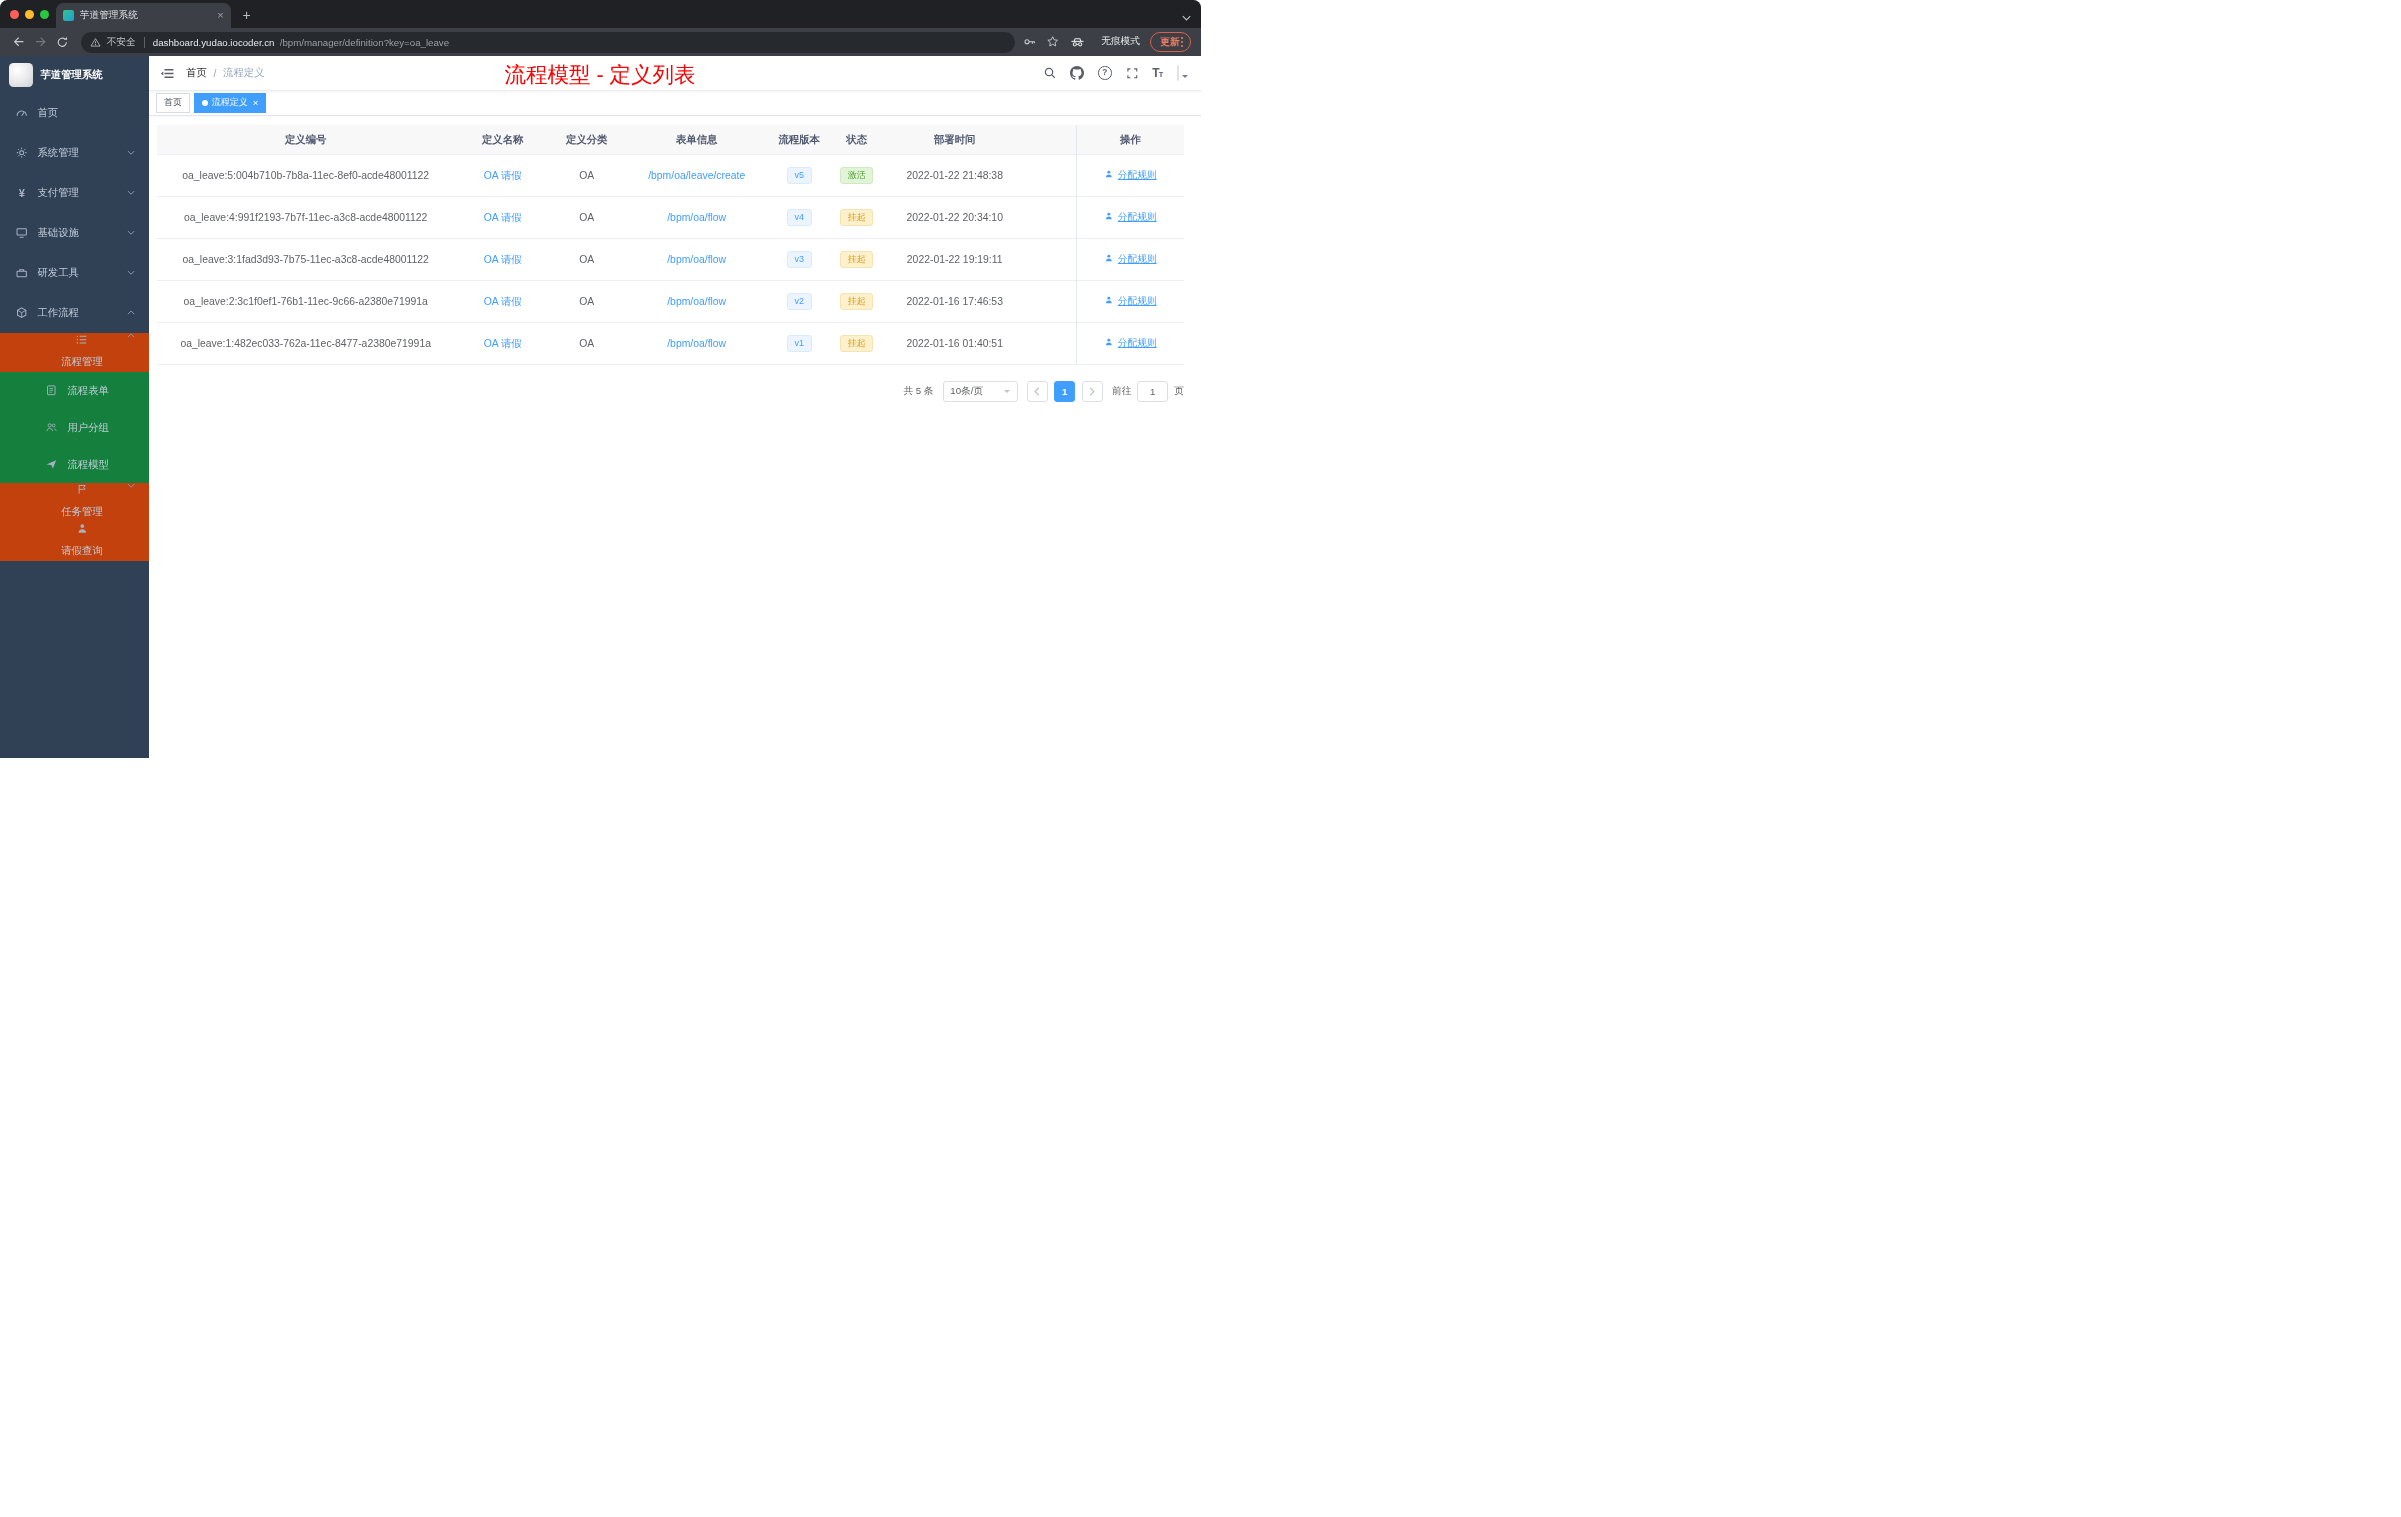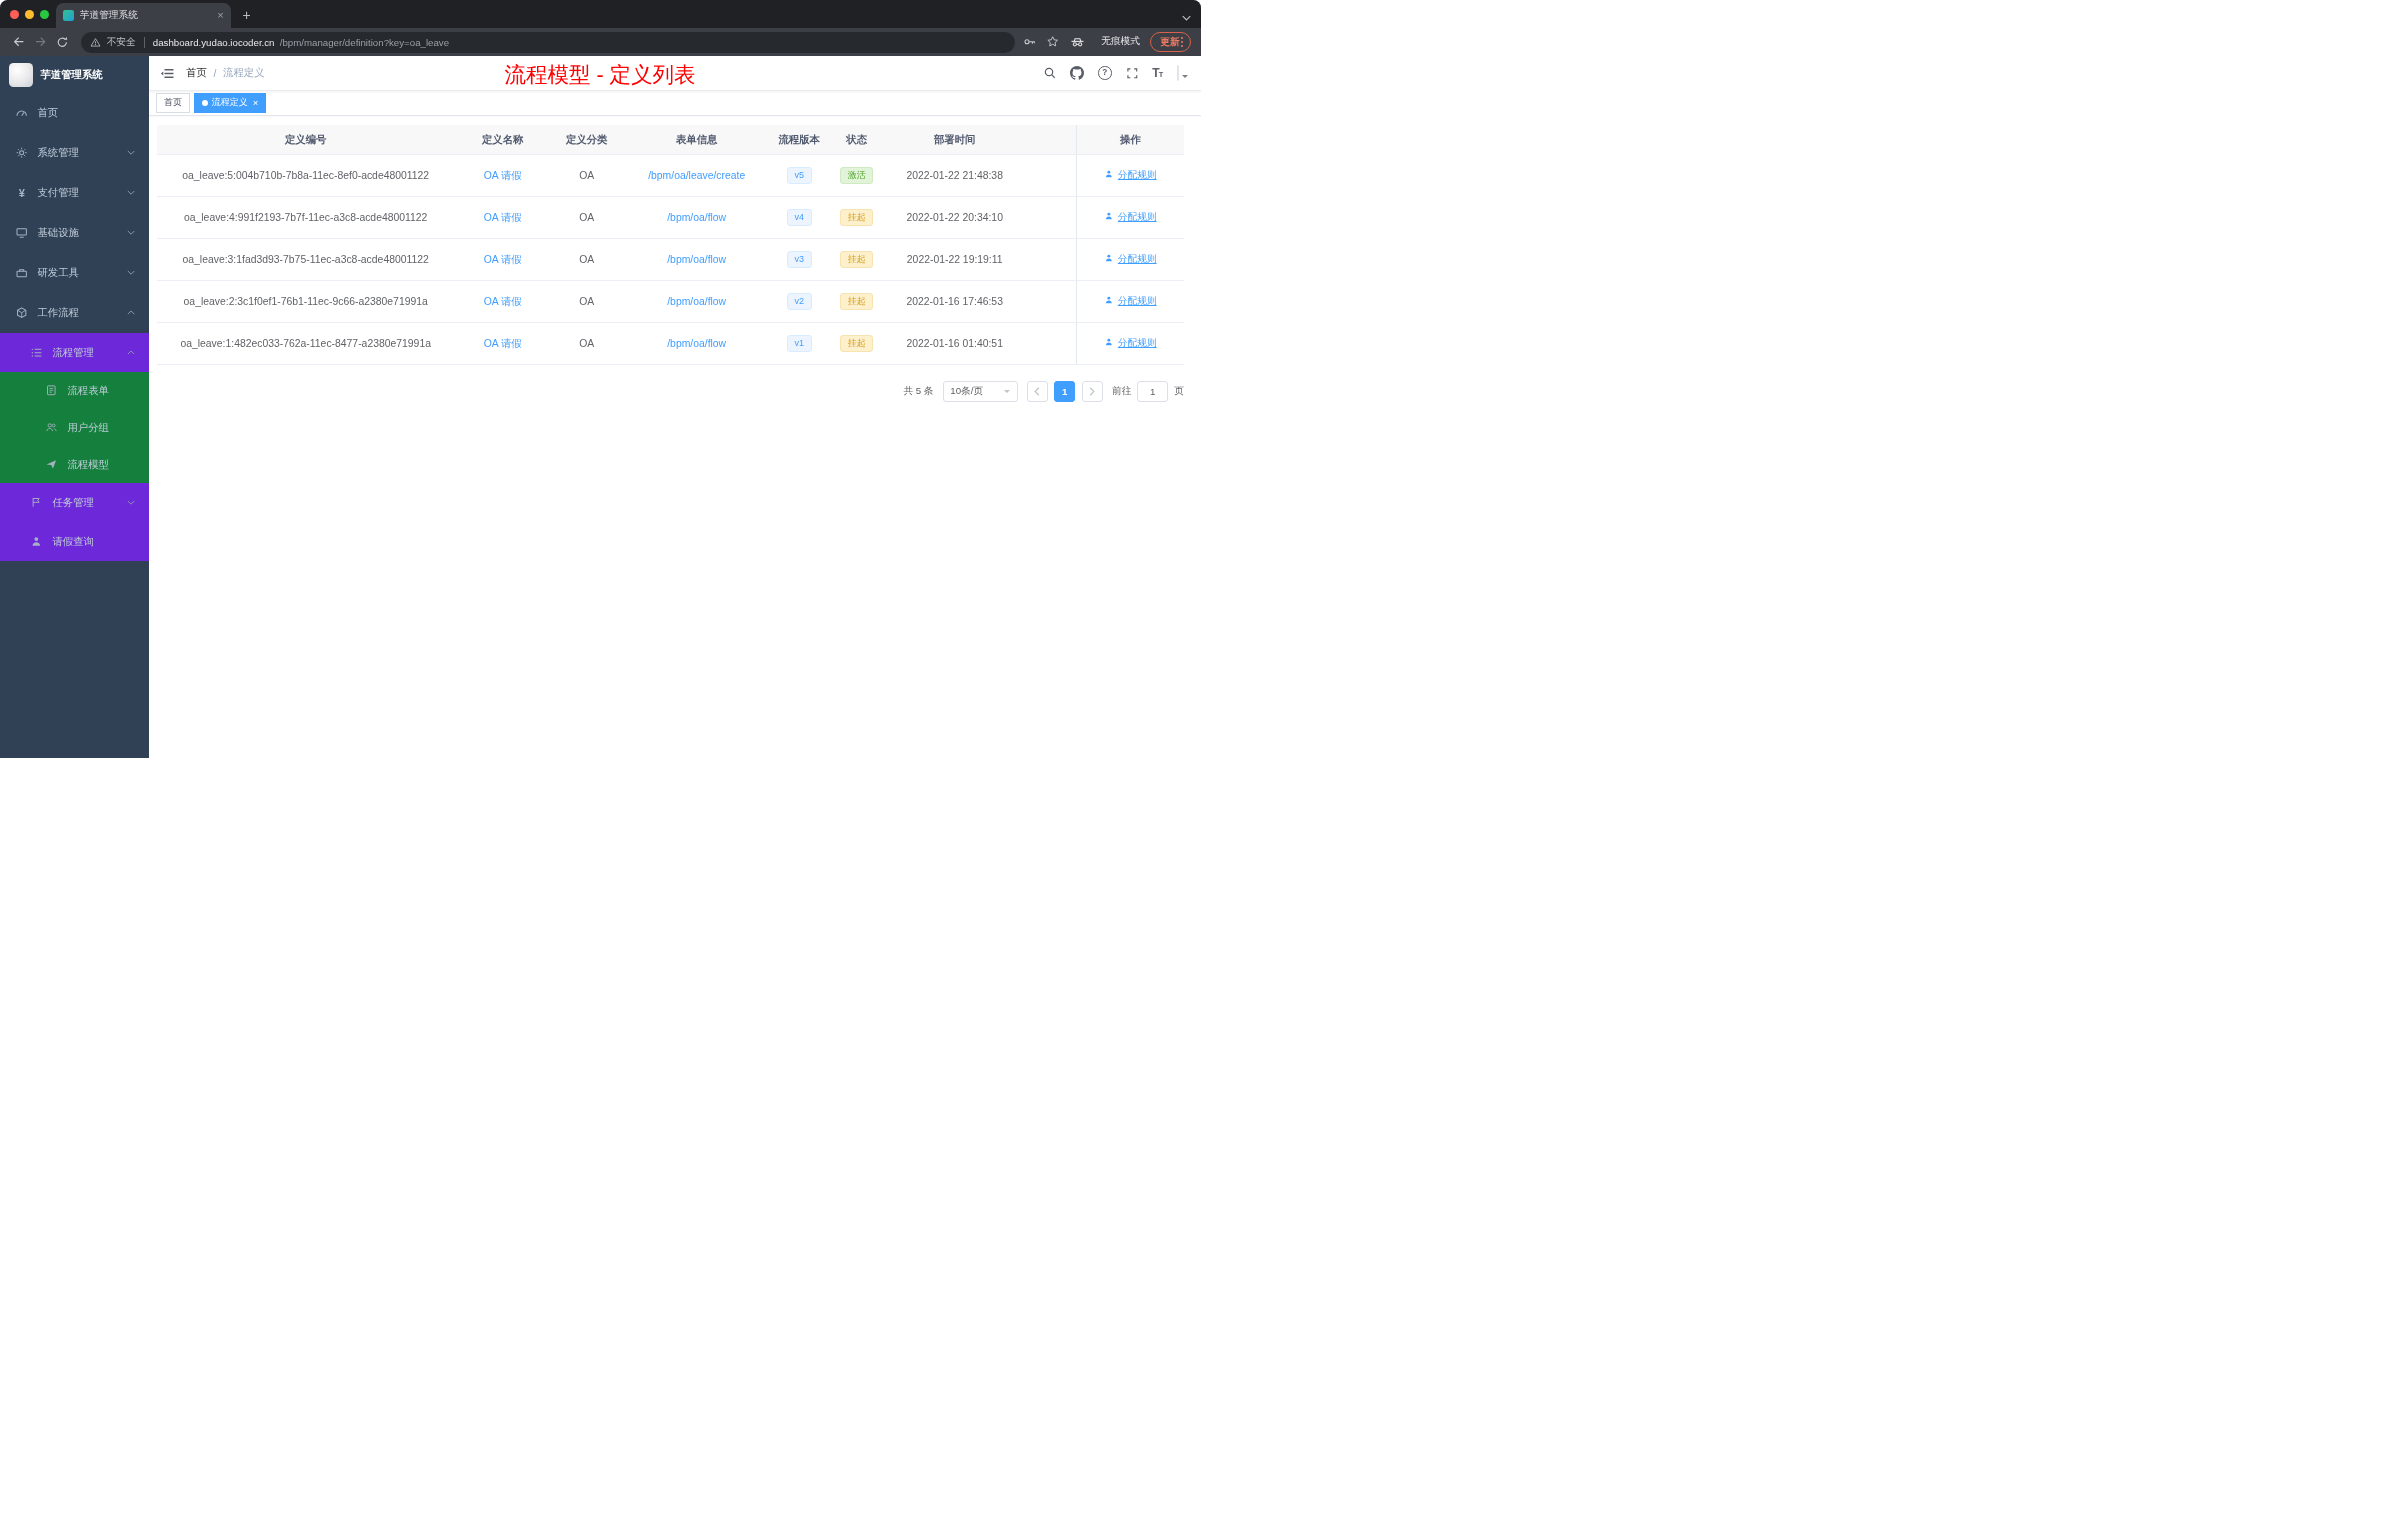--- a/index.html
+++ b/index.html
@@ -39,21 +39,21 @@
   
   .app { display:flex; height:702px; }
   .sidebar { width:149px; background:#304156; color:#bfcbd9; flex-shrink:0; overflow:hidden; }
   .logo-row { height:37px; display:flex; align-items:center; gap:7.4px; padding-left:9px; cursor:pointer; }
   .logo-avatar { width:24px; height:24px; border-radius:4.5px; background:radial-gradient(circle at 35% 30%,#ffffff 0%,#e8e8ea 55%,#c9ced6 100%); flex-shrink:0; }
   .logo-title { color:#fff; font-weight:700; font-size:10.4px; white-space:nowrap; }
   .menu-item { height:40px; display:flex; align-items:center; gap:9px; padding:0 15px; font-size:10.4px; position:relative; cursor:pointer; white-space:nowrap; }
   .menu-item .mi { width:13.4px; height:13.4px; color:#a7b1c2; flex-shrink:0; display:flex; align-items:center; justify-content:center; }
   .icon-text { font-size:11px; color:#a7b1c2; font-weight:700; }
   .chev { position:absolute; right:13.4px; color:#8f98a8; }
-  .lvl2 { background:#6d28d9; padding-left:30px; height:39px; }
+  .lvl2 { background:#c2410c; padding-left:30px; height:39px;flex-direction:column; }
   .lvl3 { background:#15803d; padding-left:45px; height:37px; }
 
   .main { flex:1; display:flex; flex-direction:column; background:#fff; min-width:0; }
 
   
   .navbar { height:35px; background:#fff; border-bottom:0.7px solid #ececec; box-shadow:0 0.7px 3px rgba(0,21,41,.08);
             display:flex; align-items:center; position:relative; z-index:3; }
   .hamburger { padding:0 11px; color:#5a5e66; cursor:pointer; height:100%; display:flex; align-items:center; }
   .breadcrumb { font-size:10.4px; display:flex; gap:6.7px; align-items:center; }
   .crumb-home { color:#303133; cursor:pointer; }

